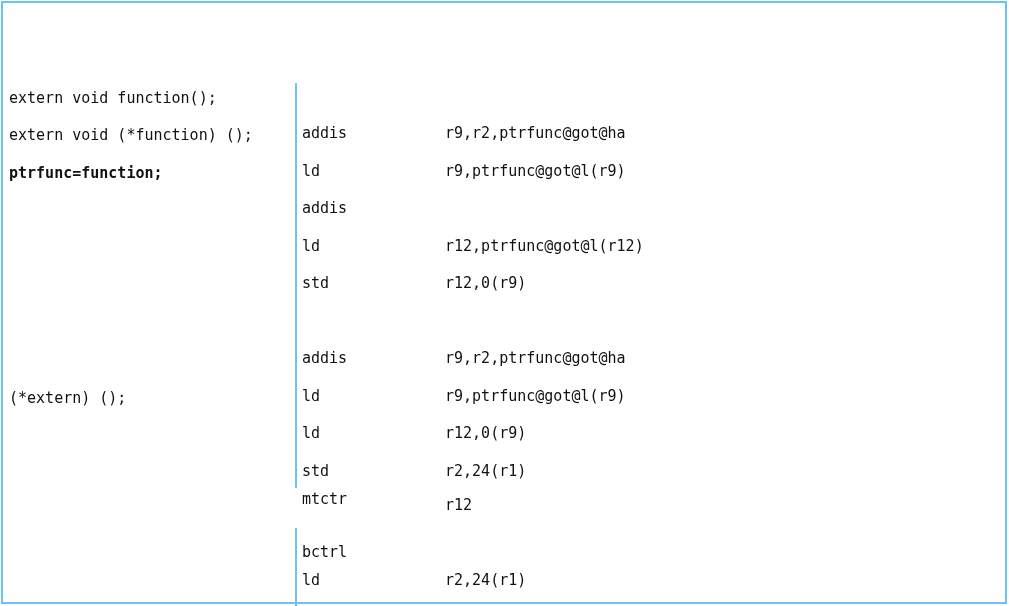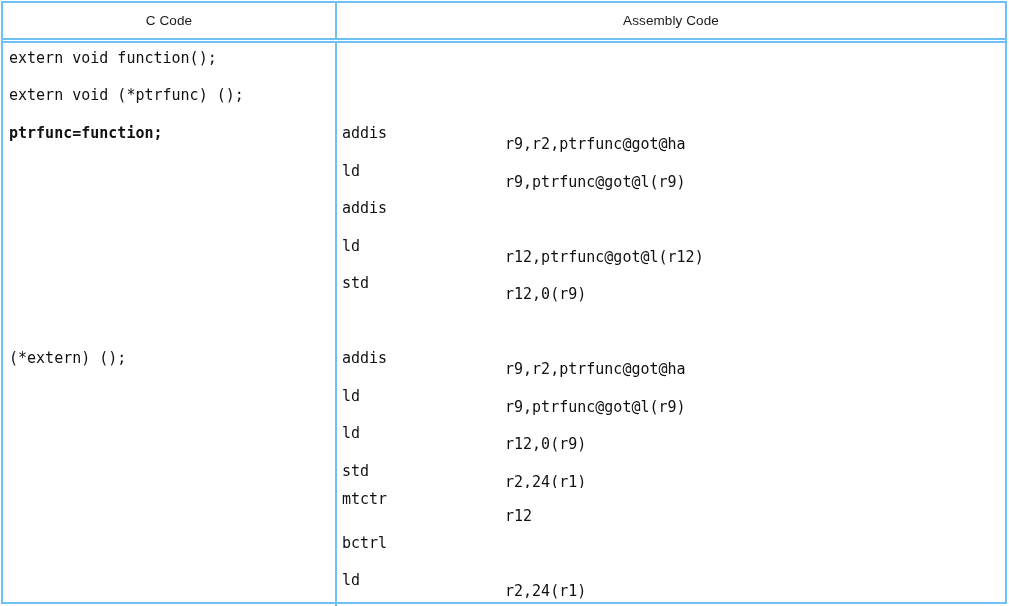--- a/index.html
+++ b/index.html
@@ -80,61 +80,56 @@
   }
   .row-main { height: 445px; }
   .row-tail { height: 118px; }
 
   .cell {
     box-sizing: border-box;
     padding: 0;
     overflow: hidden;
   }
   .cell-c {
-    width: 334px;
+    width: 294px;
     border-right: 2px solid #6ec1f5;
     position: relative;
+    margin-top: 40px;
   }
   .cell-asm {
     flex: 1;
     position: relative;
     padding-left: 32px;
   }
 
   
   .code-line {
     position: absolute;
     font-family: "DejaVu Sans Mono", monospace;
     font-size: 15px;
     color: #111111;
     white-space: pre;
     line-height: 1;
   }
   .c-line   { left: 6px; }
   .asm-mn   { left: 5px; }
-  .asm-op   { left: 168px; margin-top: 11px; }
+  .asm-op   { left: 148px; }
 </style>
 </head>
 <body>
 
 <div class="code-table">
 
-  <div class="thead">
-    <div class="thead-inner">
-      <div class="th th-c">C Code</div>
-      <div class="th th-asm">Assembly Code</div>
-    </div>
-  </div>
 
   <div class="tbody">
 
     <div class="row row-main">
       <div class="cell cell-c" id="cell-c-main">
           <div class="code-line c-line" style="top: 8px;">extern void function();</div>
-          <div class="code-line c-line" style="top: 45px;">extern void (*ptrfunc) ();</div>
+          <div class="code-line c-line" style="top: 45px;">extern void (*function) ();</div>
           <div class="code-line c-line" style="top: 83px; font-weight: bold;">ptrfunc=function;</div>
           <div class="code-line c-line" style="top: 308px;">(*extern) ();</div>
         </div>
       <div class="cell cell-asm" id="cell-asm-main">
           <div class="code-line asm-mn" style="top: 83px;">addis</div>
           <div class="code-line asm-op" style="top: 83px;">r9,r2,ptrfunc@got@ha</div>
           <div class="code-line asm-mn" style="top: 121px;">ld</div>
           <div class="code-line asm-op" style="top: 121px;">r9,ptrfunc@got@l(r9)</div>
           <div class="code-line asm-mn" style="top: 158px;">addis</div>
           <div class="code-line asm-mn" style="top: 196px;">ld</div>
@@ -150,20 +145,20 @@
           <div class="code-line asm-mn" style="top: 421px;">std</div>
           <div class="code-line asm-op" style="top: 421px;">r2,24(r1)</div>
         </div>
     </div>
 
     <div class="row row-tail">
       <div class="cell cell-c" id="cell-c-tail"></div>
       <div class="cell cell-asm" id="cell-asm-tail">
           <div class="code-line asm-mn" style="top: 4px;">mtctr</div>
           <div class="code-line asm-op" style="top: 10px;">r12</div>
-          <div class="code-line asm-mn" style="top: 48px;">bctrl</div>
+          <div class="code-line asm-mn" style="top: 57px;">bctrl</div>
           <div class="code-line asm-mn" style="top: 85px;">ld</div>
           <div class="code-line asm-op" style="top: 85px;">r2,24(r1)</div>
         </div>
     </div>
 
   </div>
 </div>
 
 </body></html>

